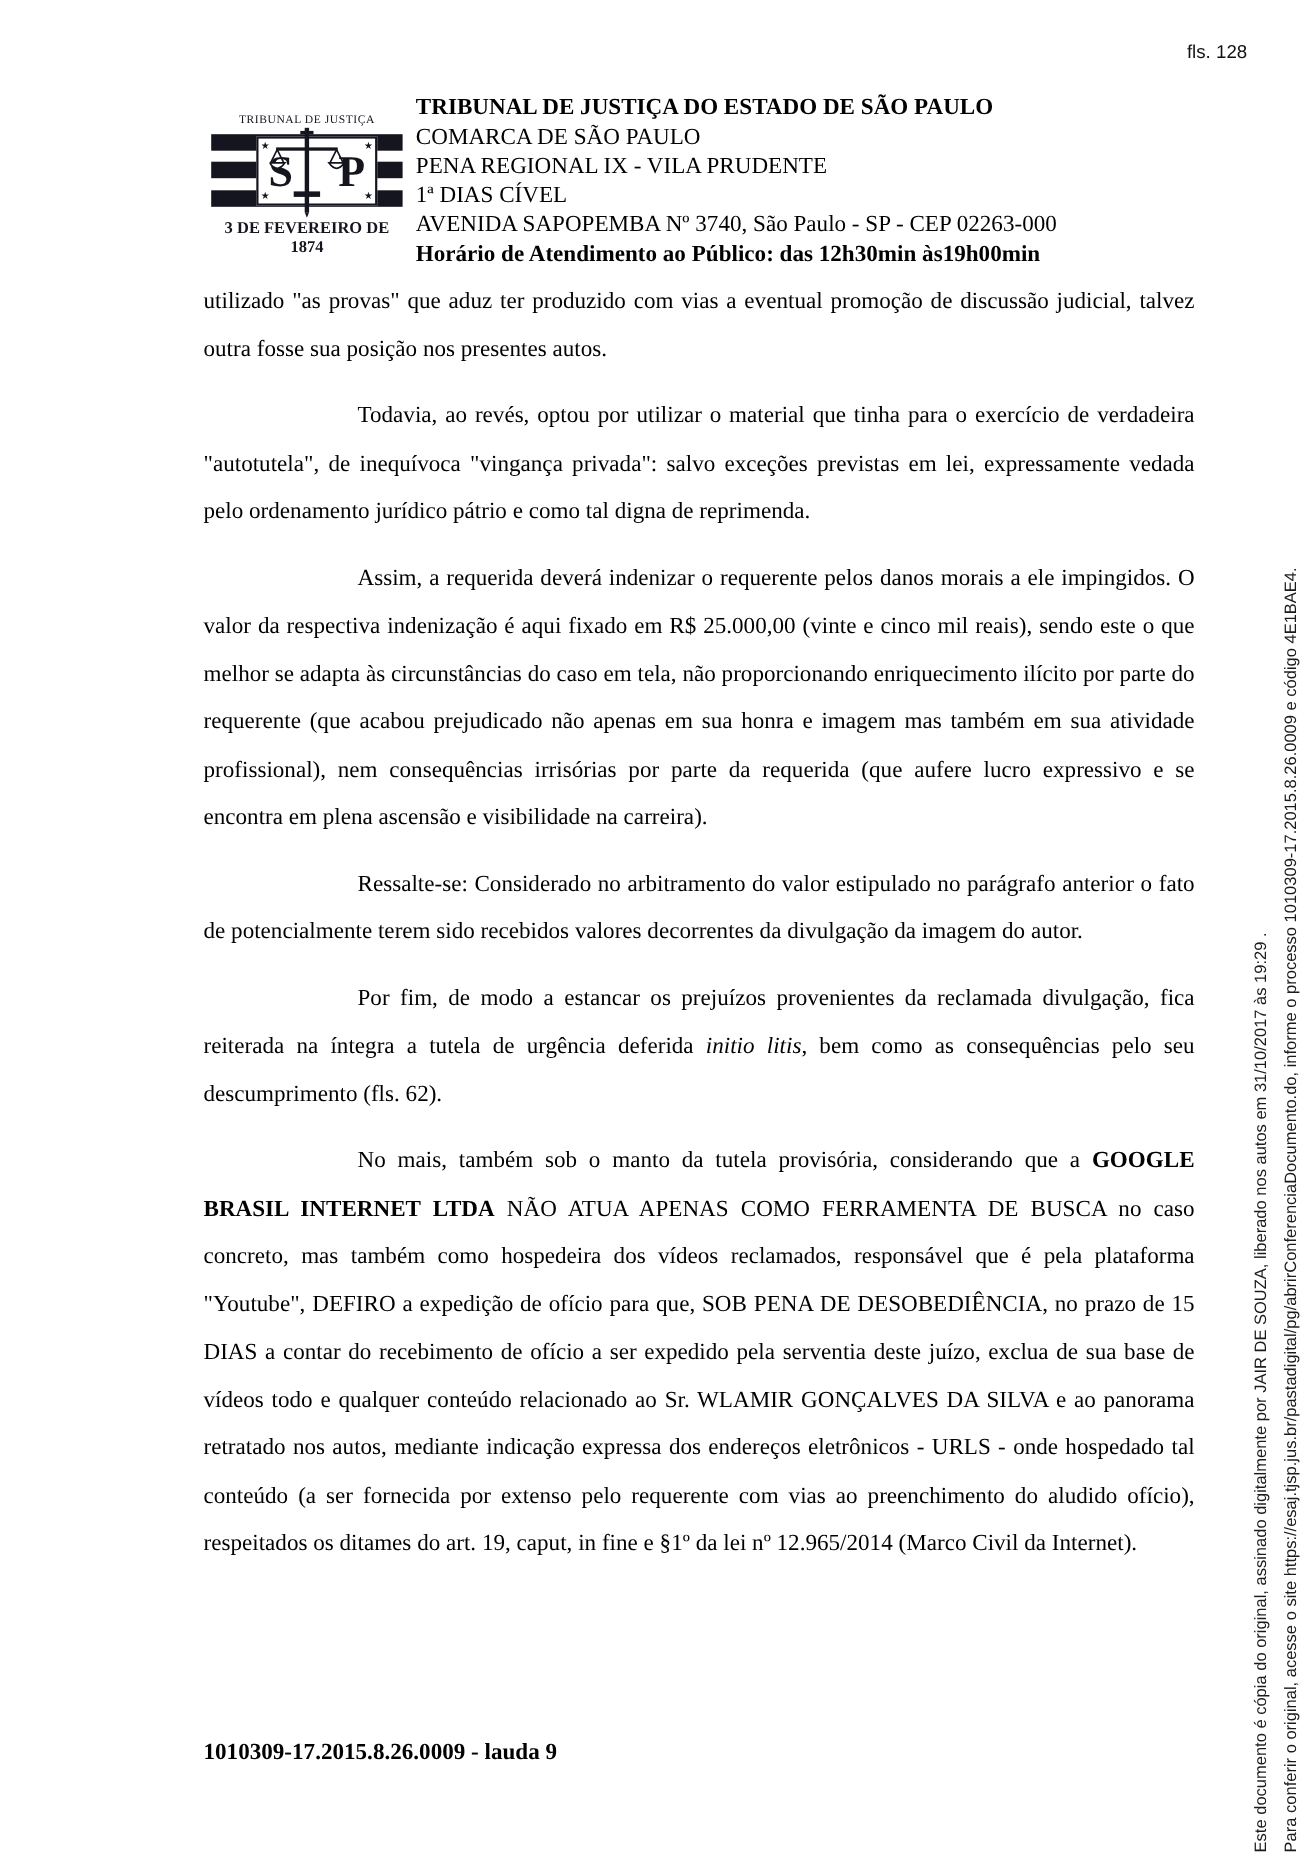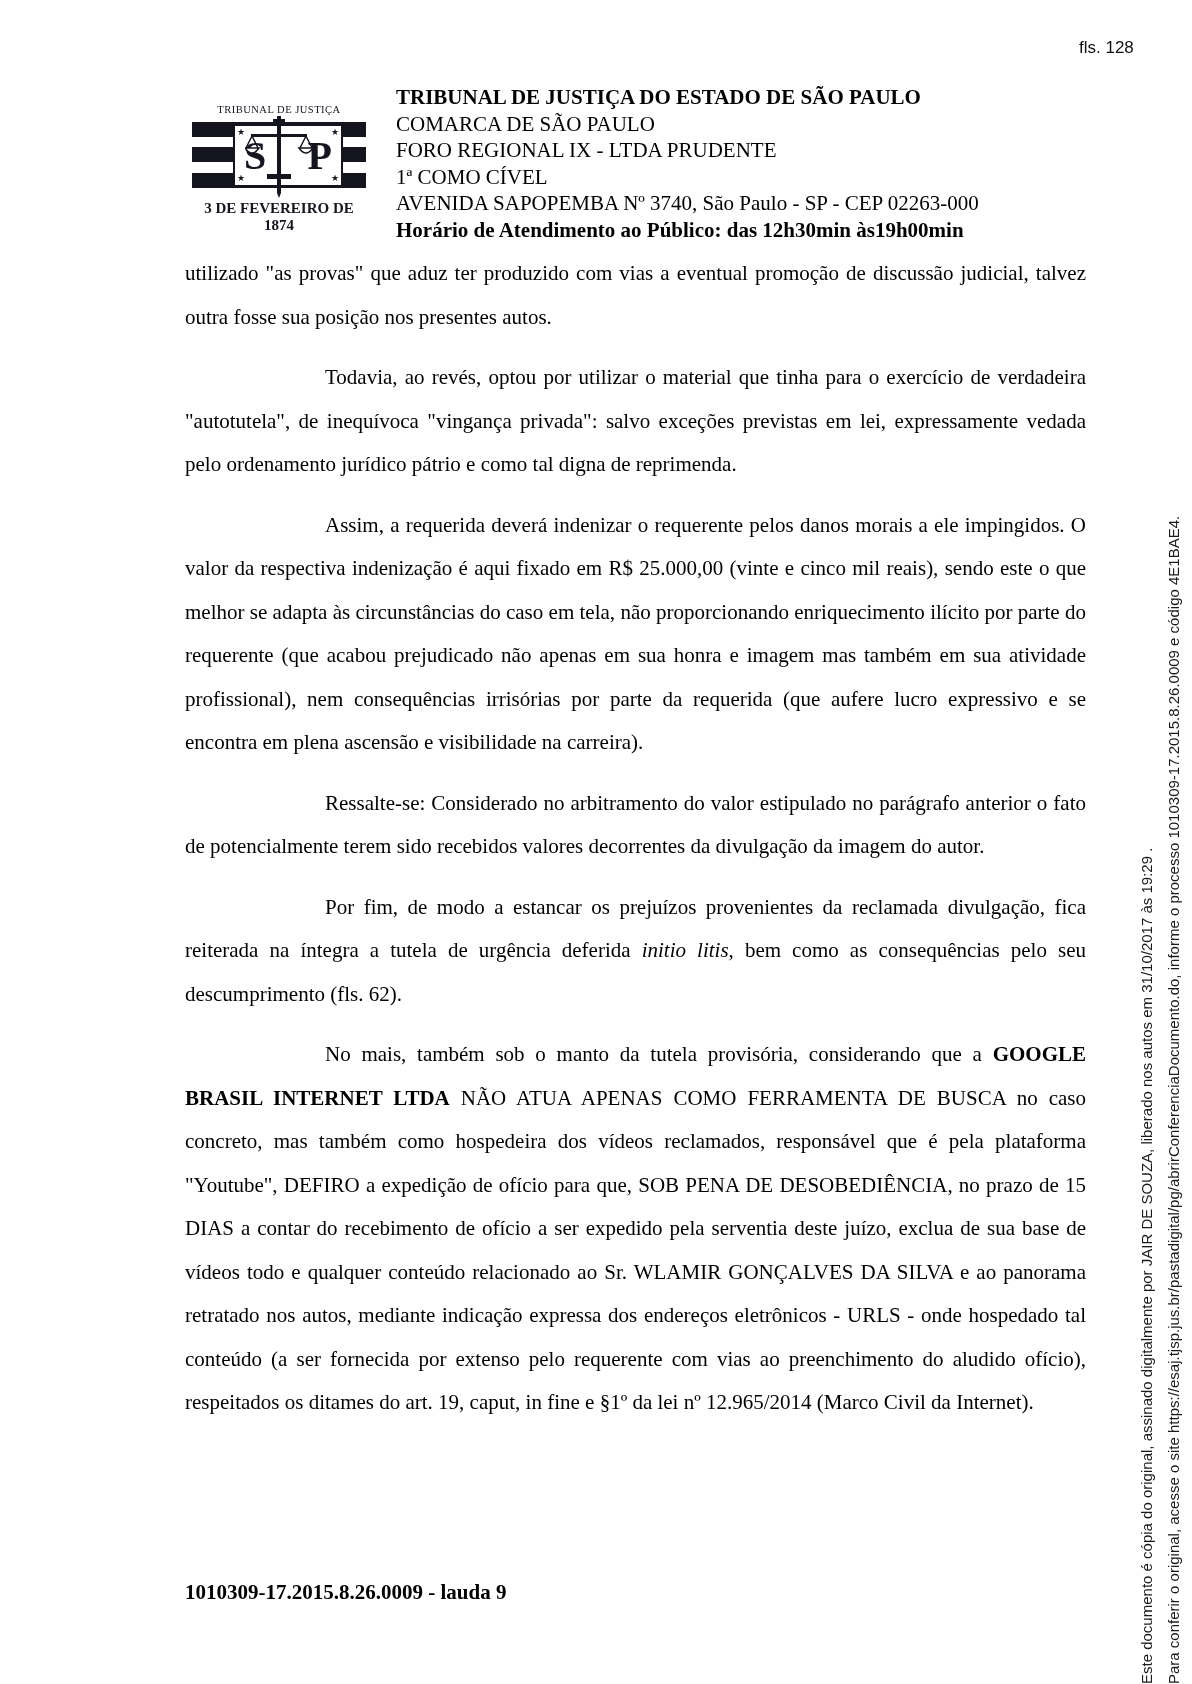--- a/index.html
+++ b/index.html
@@ -37,21 +37,21 @@
   .star { position:absolute; font-size:9px; line-height:9px; color:#15151f; }
   .star.tl { left:2px; top:2px; } .star.tr { right:2px; top:2px; }
   .star.bl { left:2px; bottom:2px; } .star.br { right:2px; bottom:2px; }
   .emblem { position:absolute; left:50%; top:30px; transform:translateX(-50%); }
   .logo-date {
     position:absolute; top:114px; left:0; right:0; text-align:center;
     font-size:15px; font-weight:bold; color:#15151f;
   }
 
   
-  .header-text { position:absolute; left:396px; top:84px; }
+  .header-text { position:absolute; left:378px; top:84px; }
   .h-line { font-size:21px; line-height:26.5px; white-space:nowrap; }
   .h-bold { font-weight:bold; }
 
   
   .body-text {
     position:absolute; left:185px; top:252px; width:901px;
     font-size:21px; line-height:43.5px; text-align:justify;
   }
   .para { margin:0 0 17px 0; text-indent:140px; }
   .para.noindent { text-indent:0; }
@@ -108,22 +108,22 @@
         <path d="M0 32 Q7 42 14 32 Z"></path>
         <path d="M54 32 Q61 42 68 32 Z"></path>
       </g>
     </svg>
     <div class="logo-date">3 DE FEVEREIRO DE 1874</div>
   </div>
 
   <div class="header-text">
     <div class="h-line h-bold">TRIBUNAL DE JUSTIÇA DO ESTADO DE SÃO PAULO</div>
     <div class="h-line">COMARCA DE SÃO PAULO</div>
-    <div class="h-line">FORO REGIONAL IX - LTDA PRUDENTE</div>
-    <div class="h-line">1ª COMO CÍVEL</div>
+    <div class="h-line">PENA REGIONAL IX - VILA PRUDENTE</div>
+    <div class="h-line">1ª DIAS CÍVEL</div>
     <div class="h-line">AVENIDA SAPOPEMBA Nº 3740, São Paulo - SP - CEP 02263-000</div>
     <div class="h-line h-bold">Horário de Atendimento ao Público: das 12h30min às19h00min</div>
   </div>
 
   <div class="body-text">
     <p class="para noindent">utilizado "as provas" que aduz ter produzido com vias a eventual promoção de discussão judicial, talvez outra fosse sua posição nos presentes autos.</p>
     <p class="para">Todavia, ao revés, optou por utilizar o material que tinha para o exercício de verdadeira "autotutela", de inequívoca "vingança privada": salvo exceções previstas em lei, expressamente vedada pelo ordenamento jurídico pátrio e como tal digna de reprimenda.</p>
     <p class="para">Assim, a requerida deverá indenizar o requerente pelos danos morais a ele impingidos. O valor da respectiva indenização é aqui fixado em R$ 25.000,00 (vinte e cinco mil reais), sendo este o que melhor se adapta às circunstâncias do caso em tela, não proporcionando enriquecimento ilícito por parte do requerente (que acabou prejudicado não apenas em sua honra e imagem mas também em sua atividade profissional), nem consequências irrisórias por parte da requerida (que aufere lucro expressivo e se encontra em plena ascensão e visibilidade na carreira).</p>
     <p class="para">Ressalte-se: Considerado no arbitramento do valor estipulado no parágrafo anterior o fato de potencialmente terem sido recebidos valores decorrentes da divulgação da imagem do autor.</p>
     <p class="para"><span>Por fim, de modo a estancar os prejuízos provenientes da reclamada divulgação, fica reiterada na íntegra a tutela de urgência deferida </span><i>initio litis</i><span>, bem como as consequências pelo seu descumprimento (fls. 62).</span></p>

